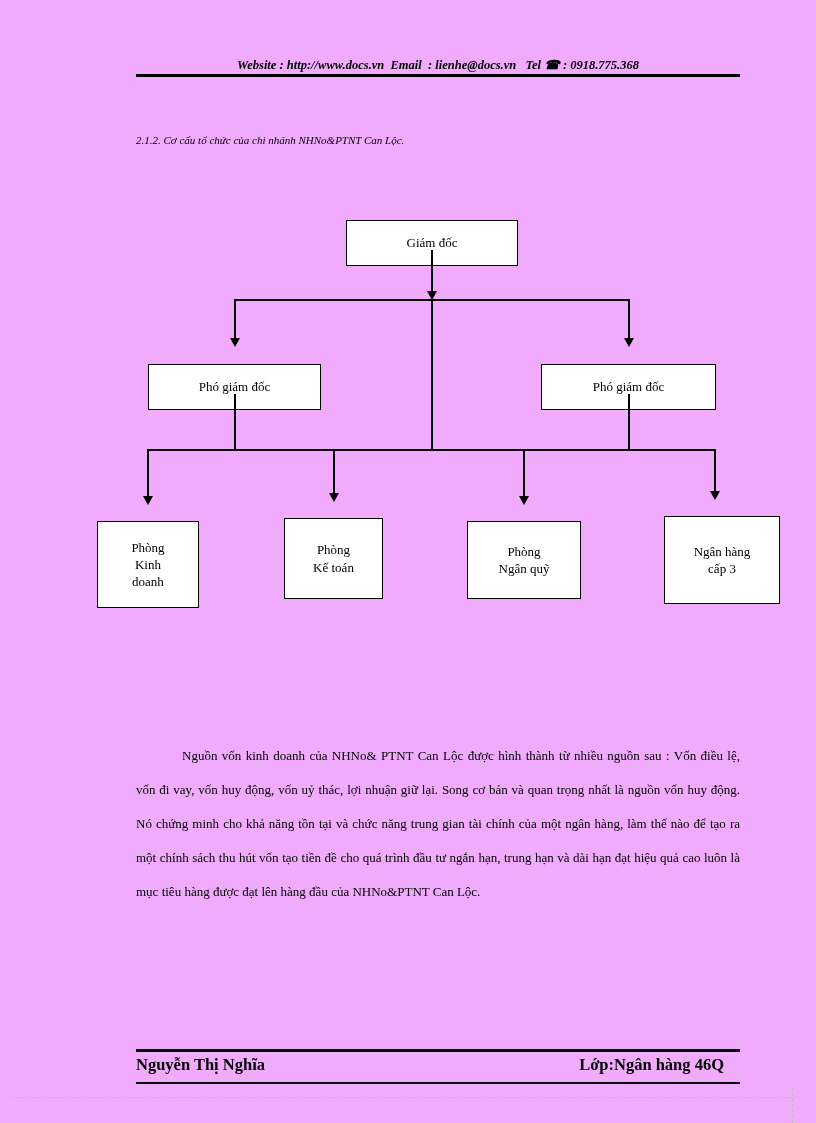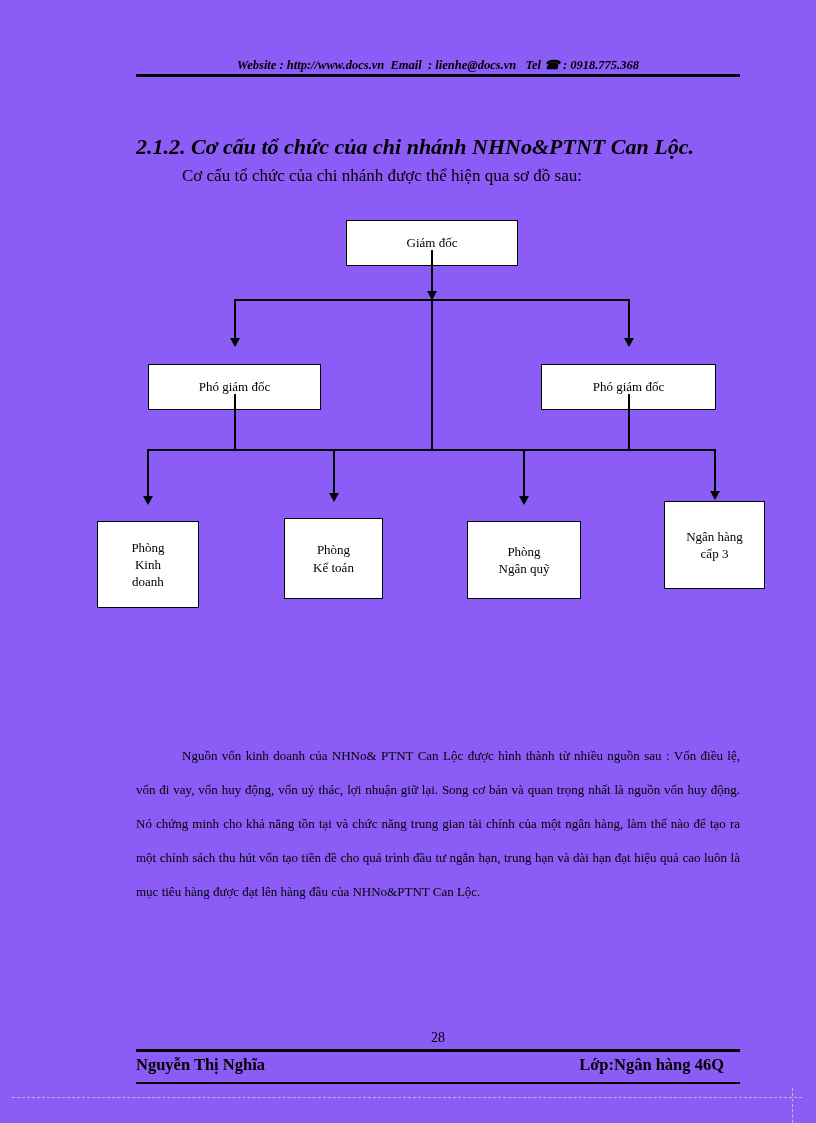--- a/index.html
+++ b/index.html
@@ -1,32 +1,32 @@
 <!DOCTYPE html>
 <html><head>
 <meta charset="utf-8">
 <style>
   * { margin:0; padding:0; box-sizing:border-box; }
   html, body { background:#ffffff; }
   body {
     width:816px; height:1123px; position:relative;
     font-family:"Liberation Serif", serif; color:#000;
   }
-  .page { position:absolute; left:0; top:0; width:816px; height:1123px; background:#8b5cf6; overflow:hidden; }
+  .page { position:absolute; left:0; top:0; width:816px; height:1123px; background:#f0abfc; overflow:hidden; }
 
   .header-line {
     position:absolute; left:136px; top:57px; width:604px;
     text-align:center; font-size:12.5px; font-weight:bold; font-style:italic;
     white-space:pre;
   }
   .rule { position:absolute; background:#000; }
 
   .heading {
     position:absolute; left:136px; width:604px;
-    font-weight:bold; font-style:italic; font-size:22px;
+    font-weight:normal; font-style:italic; font-size:11px;
   }
   .intro {
     position:absolute; left:136px; width:604px;
     font-size:17px; text-indent:46px;
   }
   .body-text {
     position:absolute; left:136px; width:604px;
     font-size:13px; line-height:34px; text-align:justify; text-indent:46px;
   }
 
@@ -59,21 +59,20 @@
 </style>
 </head>
 <body>
 
 <div class="page">
 
   <div class="header-line">Website : http://www.docs.vn  Email  : lienhe@docs.vn   Tel ☎ : 0918.775.368</div>
   <div class="rule" style="left:136px; top:74px; width:604px; height:3px;"></div>
 
   <div class="heading" style="top:134px;">2.1.2. Cơ cấu tổ chức của chi nhánh NHNo&amp;PTNT Can Lộc.</div>
-  <div class="intro" style="top:166px;">Cơ cấu tổ chức của chi nhánh được thể hiện qua sơ đồ sau:</div>
 
   <div>
 
     <div class="node" style="left:346px; top:204px; width:172px; height:46px;">Giám đốc</div>
 
     <div class="vline" style="left:431px; top:250px; height:42px;"></div>
     <div class="arrow-down" style="left:427px; top:291px;"></div>
     <div class="hline" style="left:234px; top:299px; width:396px;"></div>
 
     <div class="vline" style="left:234px; top:299px; height:40px;"></div>
@@ -98,27 +97,26 @@
     <div class="vline" style="left:714px; top:449px; height:42px;"></div>
     <div class="arrow-down" style="left:710px; top:491px;"></div>
 
     <div class="node" style="left:97px; top:505px; width:102px; height:87px;">Phòng
 Kinh
 doanh</div>
     <div class="node" style="left:284px; top:502px; width:99px; height:81px;">Phòng
 Kế toán</div>
     <div class="node" style="left:467px; top:505px; width:114px; height:78px;">Phòng
 Ngân quỹ</div>
-    <div class="node" style="left:664px; top:485px; width:101px; height:88px;">Ngân hàng
+    <div class="node" style="left:664px; top:500px; width:116px; height:88px;">Ngân hàng
 cấp 3</div>
   </div>
 
   <div class="body-text" style="top:739px;">Nguồn vốn kinh doanh của NHNo&amp; PTNT Can Lộc được hình thành từ nhiều nguồn sau : Vốn điều lệ, vốn đi vay, vốn huy động, vốn uỷ thác, lợi nhuận giữ lại. Song cơ bản và quan trọng nhất là nguồn vốn huy động. Nó chứng minh cho khả năng tồn tại và chức năng trung gian tài chính của một ngân hàng, làm thế nào để tạo ra một chính sách thu hút vốn tạo tiền đề cho quá trình đầu tư ngắn hạn, trung hạn và dài hạn đạt hiệu quả cao luôn là mục tiêu hàng được đạt lên hàng đầu của NHNo&amp;PTNT Can Lộc.</div>
 
-  <div class="page-number">28</div>
   <div class="rule" style="left:136px; top:1049px; width:604px; height:3px;"></div>
   <div class="footer-text footer-left">Nguyễn Thị Nghĩa</div>
   <div class="footer-text footer-right">Lớp:Ngân hàng 46Q</div>
   <div class="rule" style="left:136px; top:1082px; width:604px; height:2px;"></div>
 
   <div class="guide-h" style="left:12px; top:1097px; width:790px;"></div>
   <div class="guide-v" style="left:792px; top:1088px; height:35px;"></div>
 
 </div>
 

